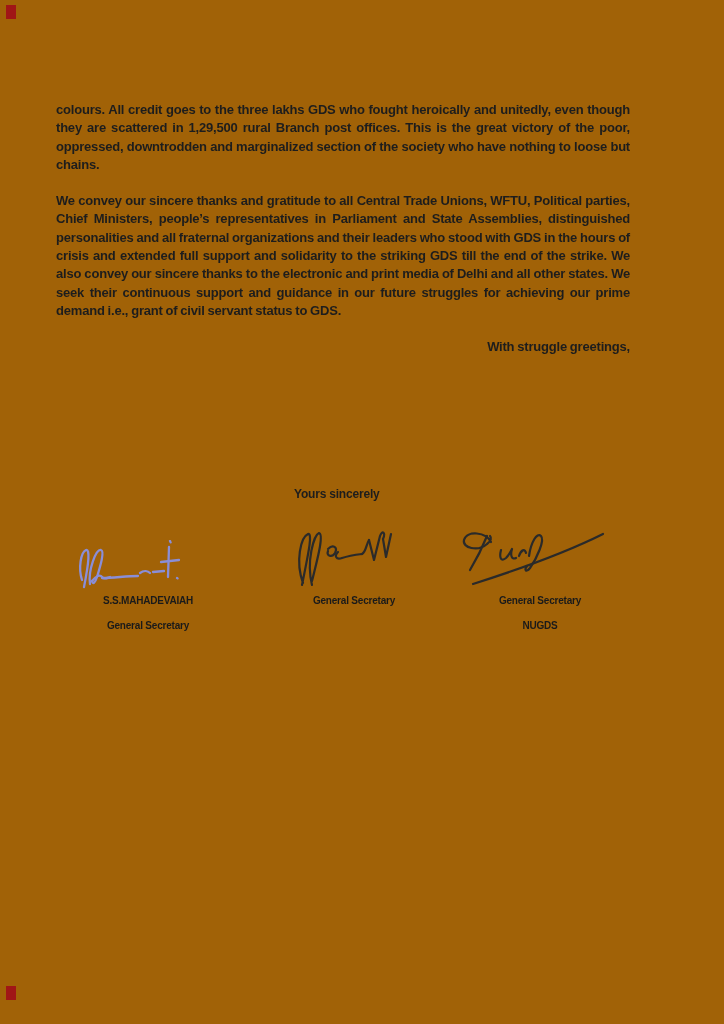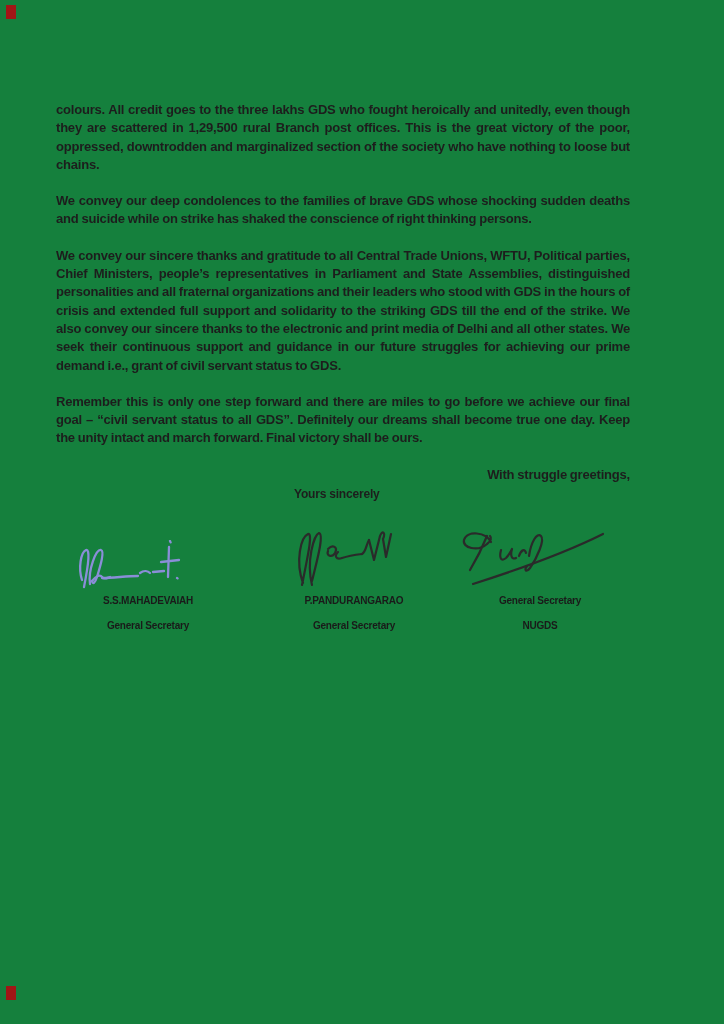--- a/index.html
+++ b/index.html
@@ -4,21 +4,21 @@
 <style>
   html, body {
     margin: 0;
     padding: 0;
     background: #ffffff;
   }
   .page {
     position: relative;
     width: 724px;
     height: 1024px;
-    background: #15803d;
+    background: #a16207;
     overflow: hidden;
     font-family: "Liberation Sans", sans-serif;
   }
   .corner-mark {
     position: absolute;
     width: 10px;
     height: 14px;
     background: #a01616;
   }
   .corner-mark.top { left: 6px; top: 5px; }
@@ -77,23 +77,21 @@
 </head>
 <body>
 
 <div class="page">
 
   <div class="corner-mark top"></div>
   <div class="corner-mark bottom"></div>
 
   <div class="body-text">
     <p>colours. All credit goes to the three lakhs GDS who fought heroically and unitedly, even though they are scattered in 1,29,500 rural Branch post offices. This is the great victory of the poor, oppressed, downtrodden and marginalized section of the society who have nothing to loose but chains.</p>
-    <p>We convey our deep condolences to the families of brave GDS whose shocking sudden deaths and suicide while on strike has shaked the conscience of right thinking persons.</p>
     <p>We convey our sincere thanks and gratitude to all Central Trade Unions, WFTU, Political parties, Chief Ministers, people’s representatives in Parliament and State Assemblies, distinguished personalities and all fraternal organizations and their leaders who stood with GDS in the hours of crisis and extended full support and solidarity to the striking GDS till the end of the strike. We also convey our sincere thanks to the electronic and print media of Delhi and all other states. We seek their continuous support and guidance in our future struggles for achieving our prime demand i.e., grant of civil servant status to GDS.</p>
-    <p>Remember this is only one step forward and there are miles to go before we achieve our final goal – “civil servant status to all GDS”. Definitely our dreams shall become true one day. Keep the unity intact and march forward. Final victory shall be ours.</p>
     <p class="greeting">With struggle greetings,</p>
   </div>
 
   <div class="valediction">Yours sincerely</div>
 
   <div class="signature" style="left:76px; top:540px;">
     <svg width="110" height="52" viewBox="0 0 110 52">
       <g fill="none" stroke-width="2.3" stroke-linecap="round" stroke-linejoin="round" stroke="#8a8ed8">
         <path d="M6,40 C2,28 5,12 10,10 C14,9 13,22 8,47"></path>
         <path d="M14,44 C12,30 20,9 25,10 C29,11 24,27 21,37 C19,43 17,45 16,41"></path>
@@ -134,21 +132,20 @@
       </g>
     </svg>
   </div>
 
   <div class="signatory s1">
     <div>S.S.MAHADEVAIAH</div>
     <div>General Secretary</div>
   </div>
 
   <div class="signatory s2">
-    <div>P.PANDURANGARAO</div>
     <div>General Secretary</div>
   </div>
 
   <div class="signatory s3">
     <div>General Secretary</div>
     <div>NUGDS</div>
   </div>
 
 </div>
 

